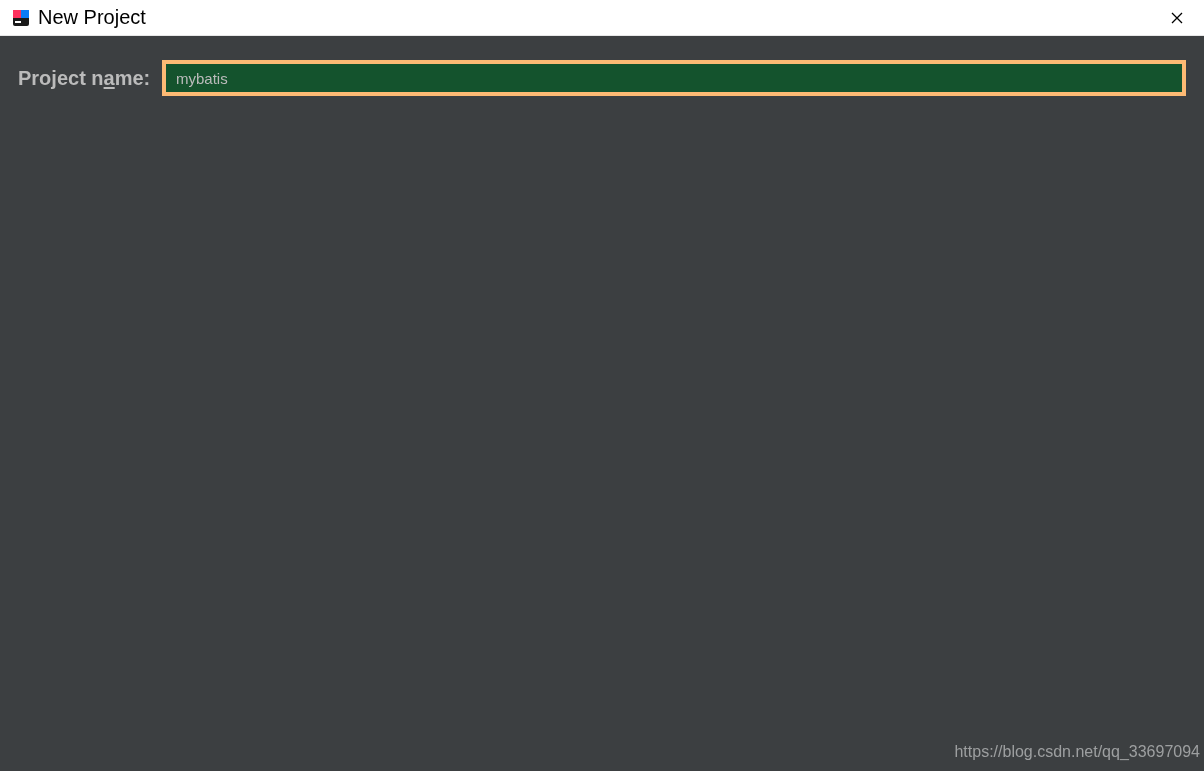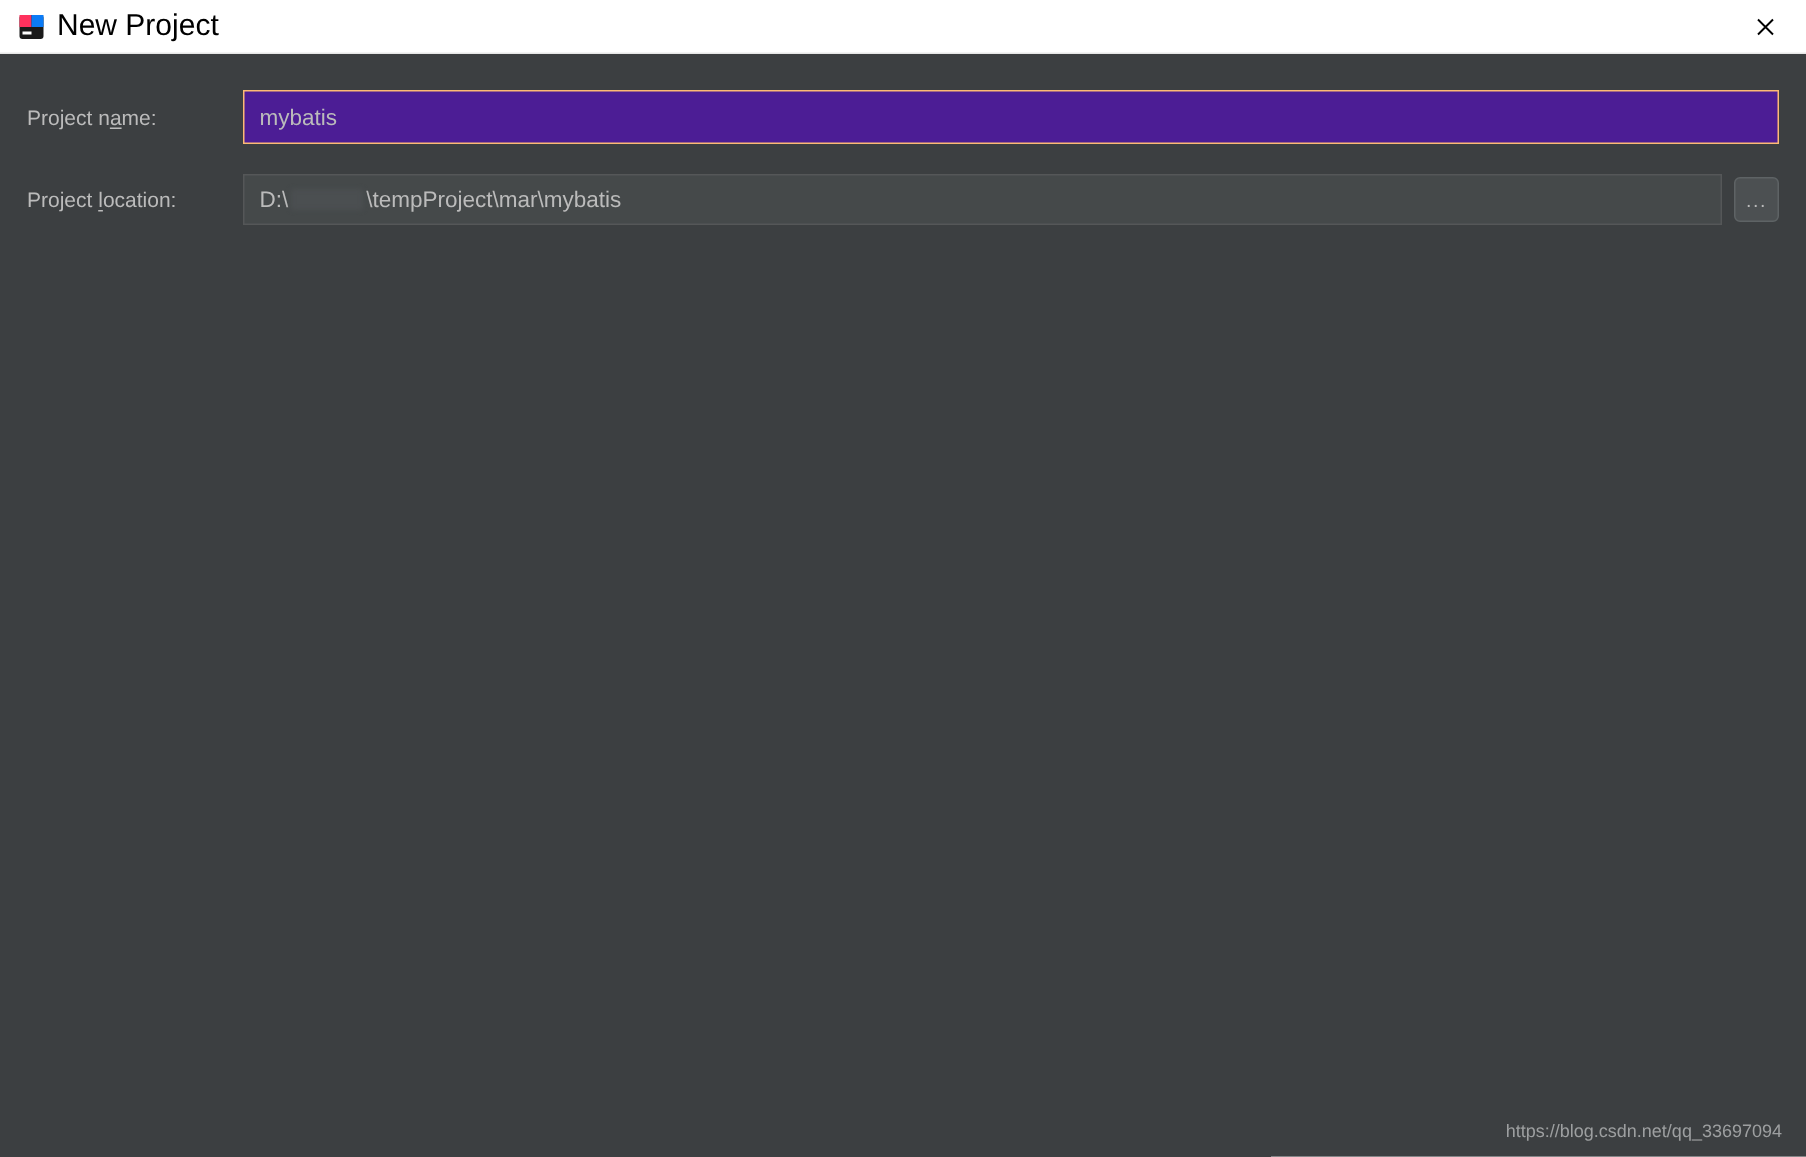--- a/index.html
+++ b/index.html
@@ -35,44 +35,45 @@
   }
 
   .form-row {
     display: flex;
     align-items: center;
     margin-bottom: 20px;
   }
   .form-label {
     width: 144px;
     color: #bbbbbb;
-    font-size: 14px;
+    font-size: 20px;
     flex: 0 0 auto;
+    font-weight: bold;
   }
   .form-label .mn { text-decoration: underline; text-underline-offset: 2px; }
 
   .input-shell {
     flex: 1 1 auto;
     display: flex;
     align-items: center;
     gap: 8px;
   }
   .text-input {
     flex: 1 1 auto;
     height: 34px;
     background: #45494a;
     color: #bbbbbb;
     border: 1px solid #555758;
     padding: 0 10px;
     font-size: 15px;
     outline: none;
   }
   .text-input.focused {
-    border: 1px solid #fdba74;
-    background: #4c1d95;
+    border: 4px solid #fdba74;
+    background: #14532d;
     height: 36px;
   }
   .browse-btn {
     width: 30px; height: 30px;
     background: #4c5052;
     border: 1px solid #5e6365;
     border-radius: 4px;
     color: #bbbbbb;
     display: flex; align-items: center; justify-content: center;
     font-size: 13px; letter-spacing: 1px;
@@ -81,24 +82,24 @@
   .redaction {
     display: inline-block;
     width: 48px; height: 14px;
     background: #4b4f51;
     filter: blur(1.8px);
     vertical-align: middle;
     border-radius: 2px;
   }
   .watermark {
     position: absolute;
-    right: 16px;
+    right: 4px;
     bottom: 10px;
     color: #aeb0b1;
-    font-size: 12px;
+    font-size: 16px;
     opacity: 0.85;
   }
 </style>
 </head>
 <body>
 
 <div class="window">
 
   <div class="titlebar">
     <span class="app-icon">
@@ -122,30 +123,17 @@
 
     <div class="form-row">
       <div class="form-label">
         <span>Project n</span><span class="mn">a</span><span>me:</span>
       </div>
       <div class="input-shell">
         <input type="text" class="text-input focused" value="mybatis" style="">
       </div>
     </div>
 
-    <div class="form-row">
-      <div class="form-label">
-        <span>Project </span><span class="mn">l</span><span>ocation:</span>
-      </div>
-      <div class="input-shell">
-        <div class="text-input" style="display:flex;align-items:center;gap:2px;">
-          <span>D:\</span>
-            <span class="redaction"></span>
-            <span>\tempProject\mar\mybatis</span>
-        </div>
-        <div class="browse-btn">...</div>
-      </div>
-    </div>
 
     <div class="watermark">https://blog.csdn.net/qq_33697094</div>
   </div>
 
 </div>
 
 </body></html>

